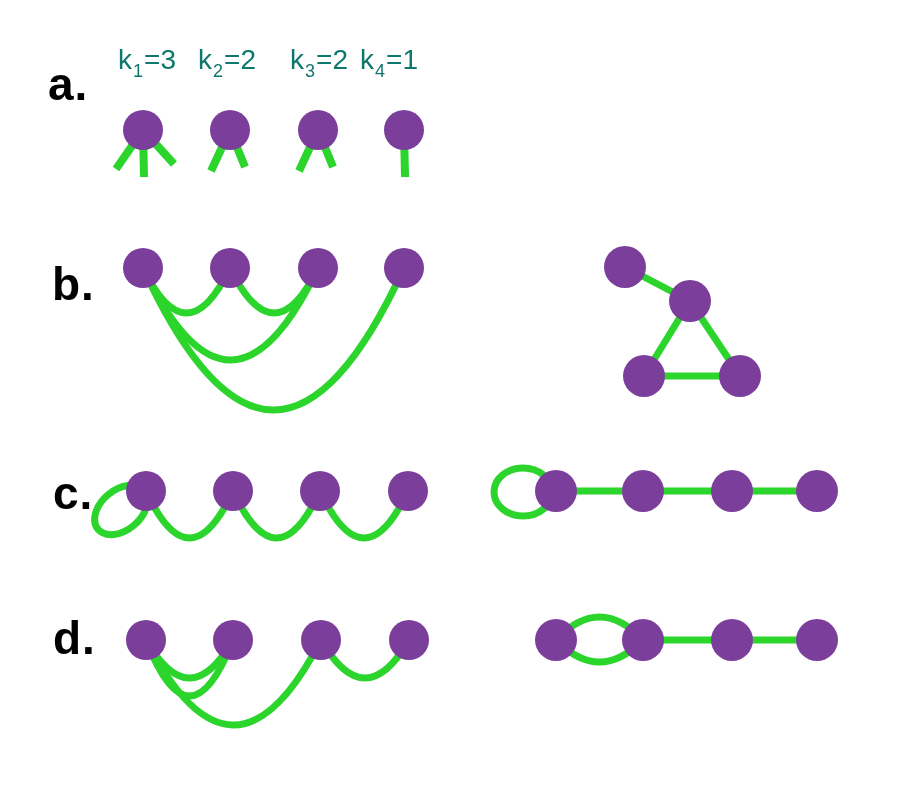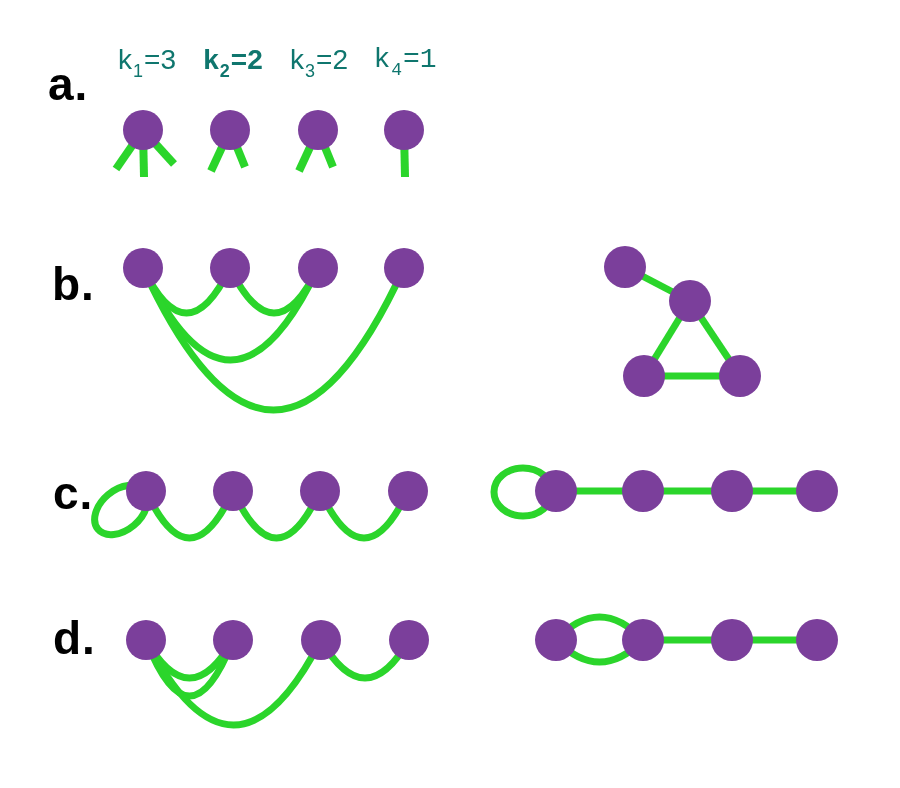--- a/index.html
+++ b/index.html
@@ -30,23 +30,23 @@
     position: absolute;
     top: 46px;
     transform: translateX(-50%);
     font-size: 28px;
     line-height: 1;
     color: #0f766e;
     white-space: nowrap;
   }
   .ksub { font-size: 18px; vertical-align: -8px; padding: 0 1px; }
   #kl-1 { left: 147px; }
-  #kl-2 { left: 233px; font-weight: bold; }
+  #kl-2 { left: 227px; }
   #kl-3 { left: 319px; text-align: center; }
-  #kl-4 { left: 405px; font-family: Liberation Mono, monospace; }
+  #kl-4 { left: 389px; }
 </style>
 </head>
 <body>
 
 <div id="stage">
 
   <svg id="diagram" width="900" height="788" viewBox="0 0 900 788" xmlns="http://www.w3.org/2000/svg">
       <g>
         <line x1="143" y1="130" x2="116" y2="169" stroke="#2BD52B" stroke-width="8" fill="none" stroke-linecap="butt"></line>
         <line x1="143" y1="130" x2="144" y2="177" stroke="#2BD52B" stroke-width="8" fill="none" stroke-linecap="butt"></line>

